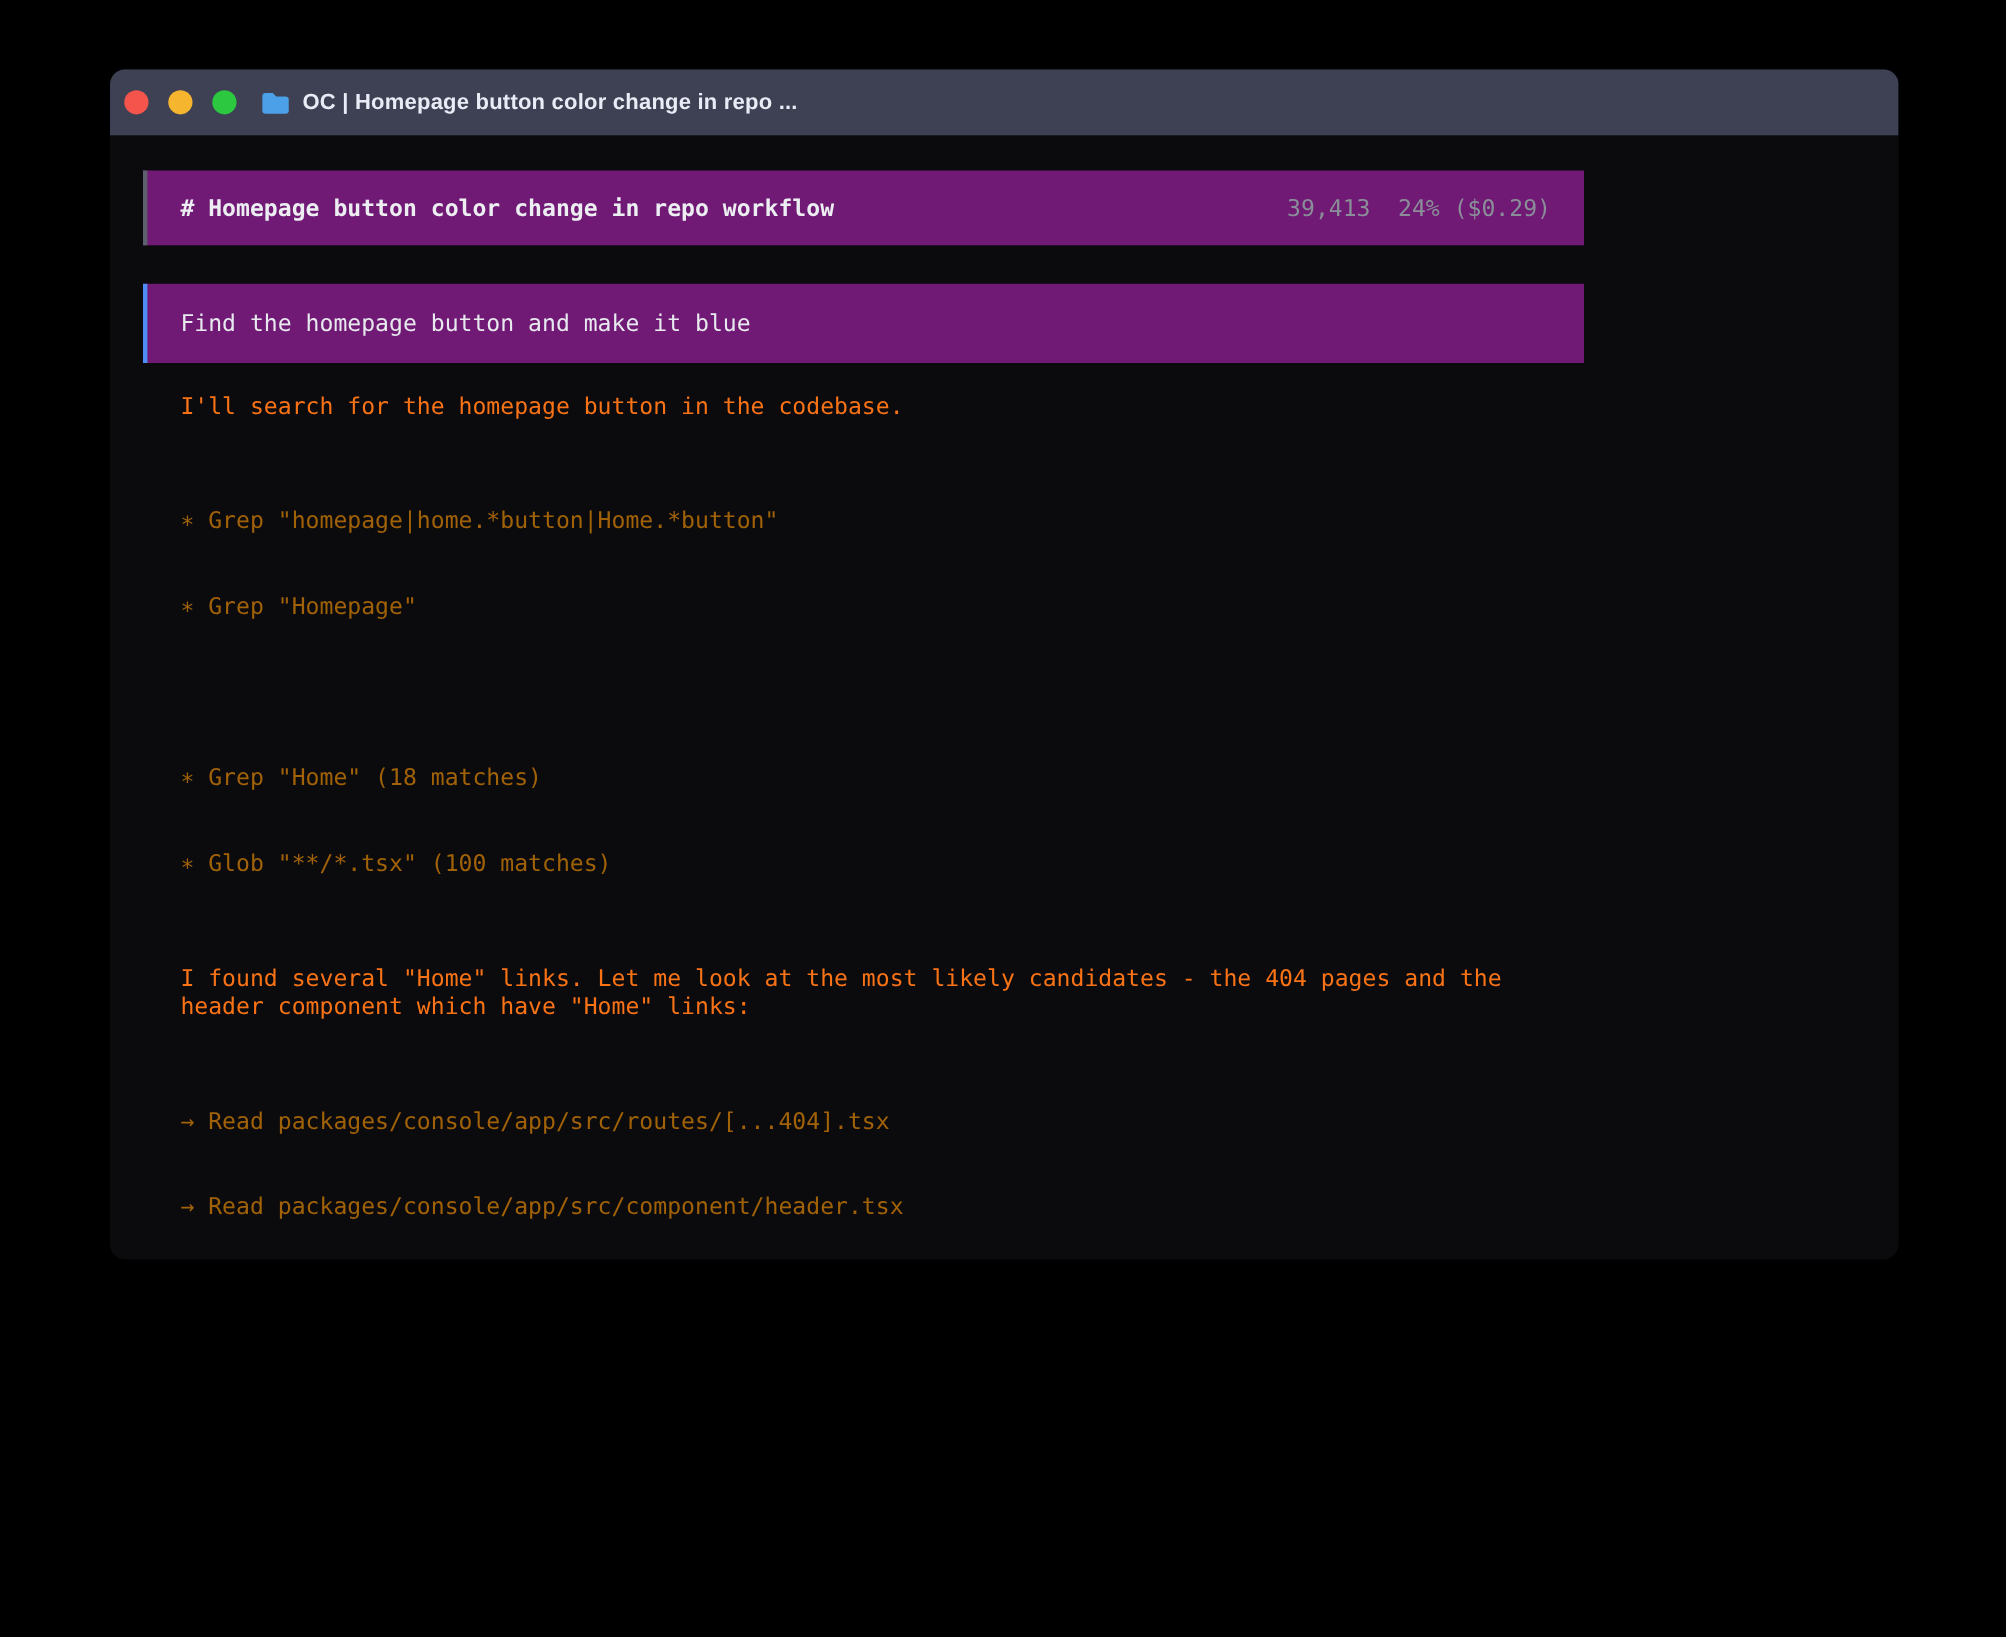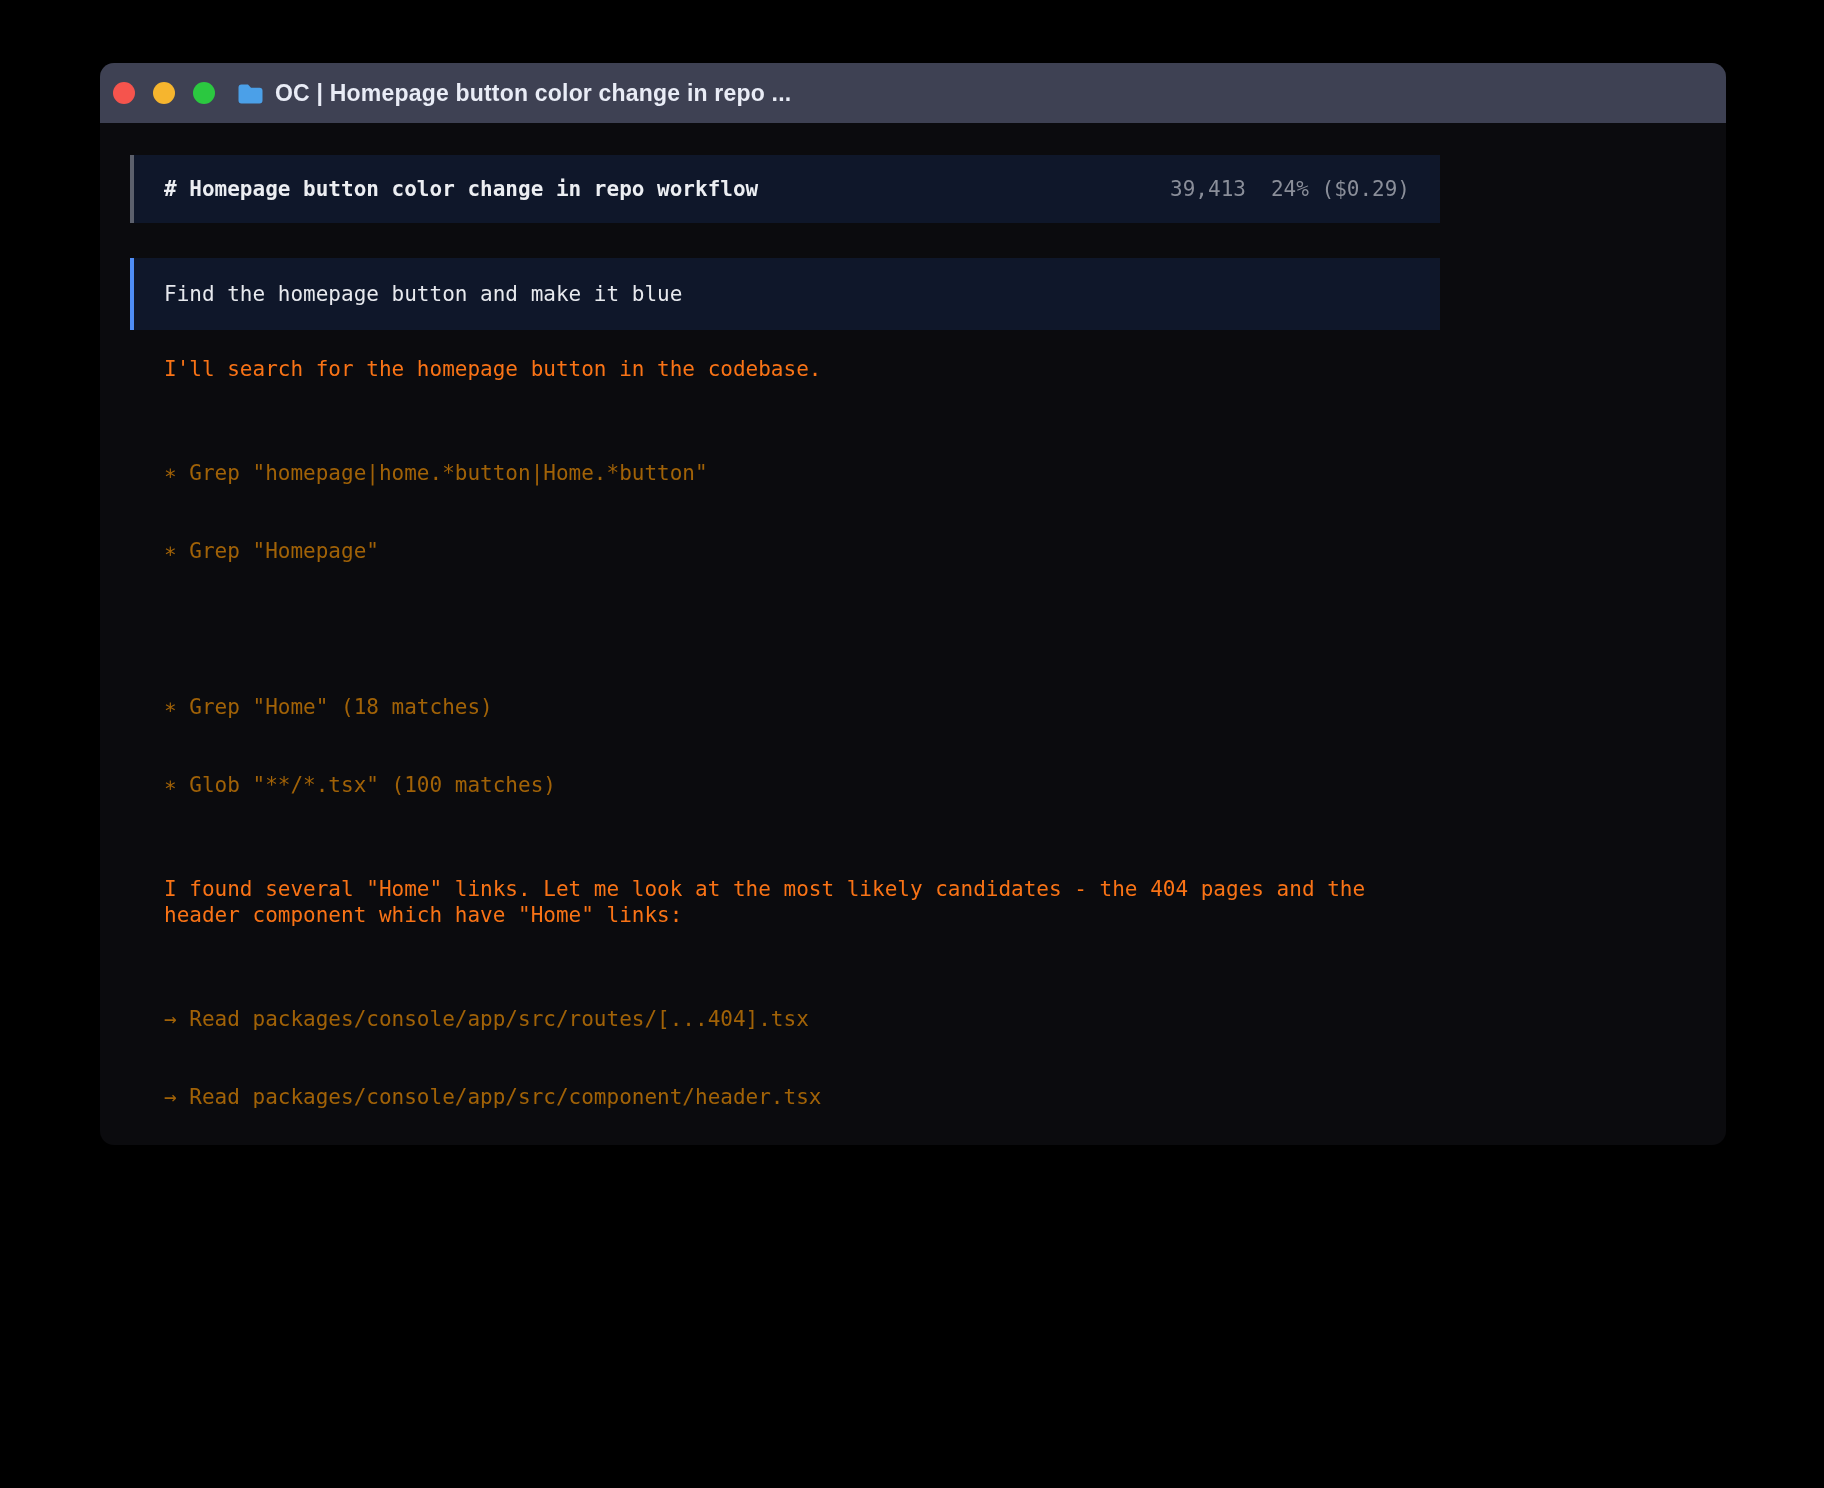--- a/index.html
+++ b/index.html
@@ -25,25 +25,25 @@
     display:flex; align-items:center;
     padding:0 14px 0 13px;
     font-family:"Liberation Sans", sans-serif;
   }
   .traffic-lights { display:flex; gap:18px; margin-right:22px; }
   .tl { width:22px; height:22px; border-radius:50%; display:inline-block; }
   .tl.red    { background:#f5544d; }
   .tl.yellow { background:#f6b52e; }
   .tl.green  { background:#2bc840; }
   .folder-wrap { display:flex; align-items:center; margin-right:11px; }
-  .wtitle { color:#e9ecf6; font-weight:bold; font-size:23px; letter-spacing:0.2px; }
+  .wtitle { color:#e9ecf6; font-weight:bold; font-size:20px; letter-spacing:0.2px; }
   
   .content { padding:32px 0 0 30px; font-size:21px; }
   .panel {
-    width:1310px; background:#0f172a;
+    width:1310px; background:#701a75;
     border-left:4px solid transparent;
     gap:15px;
   }
   .header-panel {
     border-left-color:#5c606c;
     padding:21px 30px;
     display:flex; justify-content:space-between; align-items:center;
     line-height:26px;
   }
   .htitle { color:#eceef2; font-weight:bold; white-space:pre; }

